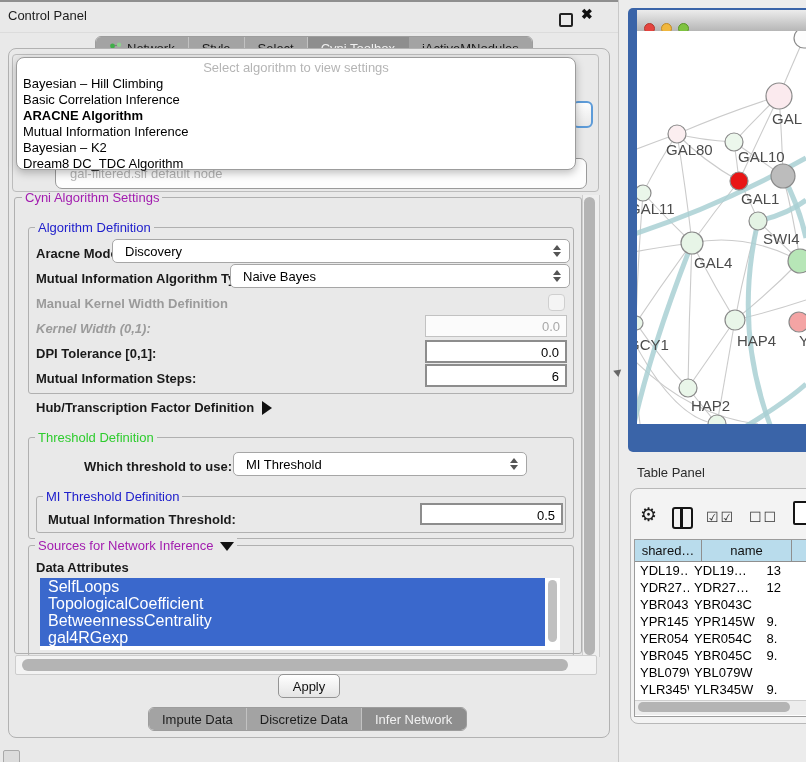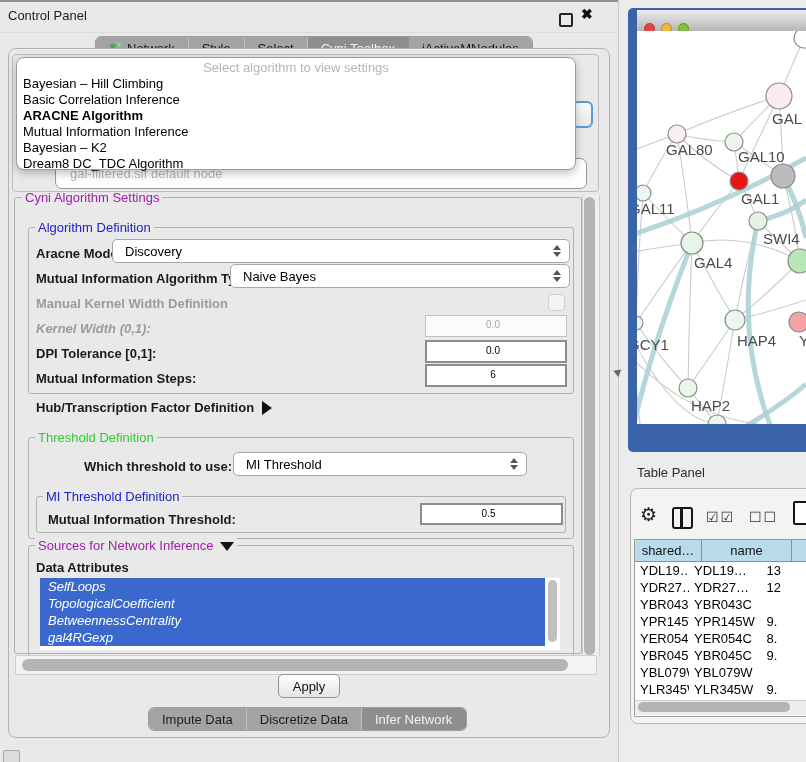--- a/index.html
+++ b/index.html
@@ -46,34 +46,34 @@
   .flabel{position:absolute;font-size:13px;font-weight:bold;color:#1a1a1a;white-space:nowrap;}
   .flabel.disabled{color:#9b9b9b;}
   .combo{position:absolute;background:#fff;border:1px solid #a6a6a6;border-radius:5px;
          font-size:13px;color:#000;display:flex;align-items:center;box-sizing:border-box;}
   .combo .cv{padding-left:12px;flex:1;}
   .spinner{width:9px;height:12px;margin-right:8px;position:relative;}
   .spinner:before,.spinner:after{content:"";position:absolute;left:1px;border-left:4px solid transparent;
         border-right:4px solid transparent;}
   .spinner:before{top:0;border-bottom:5px solid #555;}
   .spinner:after{bottom:0;border-top:5px solid #555;}
-  .tfield{position:absolute;background:#fff;font-size:10px;color:#000;text-align:center;
+  .tfield{position:absolute;background:#fff;font-size:13px;color:#000;text-align:right;
           box-sizing:border-box;padding:3px 6px 0 0;}
   .tfield.enabled{border:2px solid #8d8d8d;}
   .tfield.disabled{border:1px solid #c2c2c2;background:#fbfbfb;color:#a8a8a8;}
   #manual-checkbox{left:548px;top:294px;width:15px;height:15px;border:1px solid #cfcfcf;
                    border-radius:4px;background:#f4f4f4;}
   .tri-right{display:inline-block;width:0;height:0;border-top:7px solid transparent;
              border-bottom:7px solid transparent;border-left:10px solid #111;vertical-align:-3px;margin-left:8px;}
   .tri-down{display:inline-block;width:0;height:0;border-left:7px solid transparent;
             border-right:7px solid transparent;border-top:9px solid #111;vertical-align:-1px;margin-left:6px;}
   
   #attr-list{left:40px;top:578px;width:520px;height:72px;background:#fff;overflow:hidden;}
-  .attr-item{height:17px;line-height:17px;background:#3a68cc;color:#fff;font-size:13px;
-             padding-left:8px;width:505px;box-sizing:border-box;font-style:italic;}
+  .attr-item{height:17px;line-height:17px;background:#3a68cc;color:#fff;font-size:16px;
+             padding-left:8px;width:505px;box-sizing:border-box;}
   #attr-vscroll{left:548px;top:580px;width:9px;height:62px;background:#c0c0c0;border-radius:5px;z-index:2;}
   
   #settings-vtrack{left:582px;top:195px;width:16px;height:462px;background:#efefef;
                    border-left:1px solid #cdcdcd;border-right:1px solid #cdcdcd;}
   #settings-vthumb{left:584px;top:197px;width:11px;height:458px;background:#b4b4b4;border-radius:6px;}
   #settings-htrack{left:15px;top:655px;width:582px;height:20px;background:#f3f3f3;
                    border:1px solid #cdcdcd;border-radius:2px;box-sizing:border-box;}
   #settings-hthumb{left:22px;top:659px;width:546px;height:12px;background:#b4b4b4;border-radius:6px;}
   
   #apply-btn{left:278px;top:674px;width:60px;height:22px;border:1px solid #949494;border-radius:5px;

